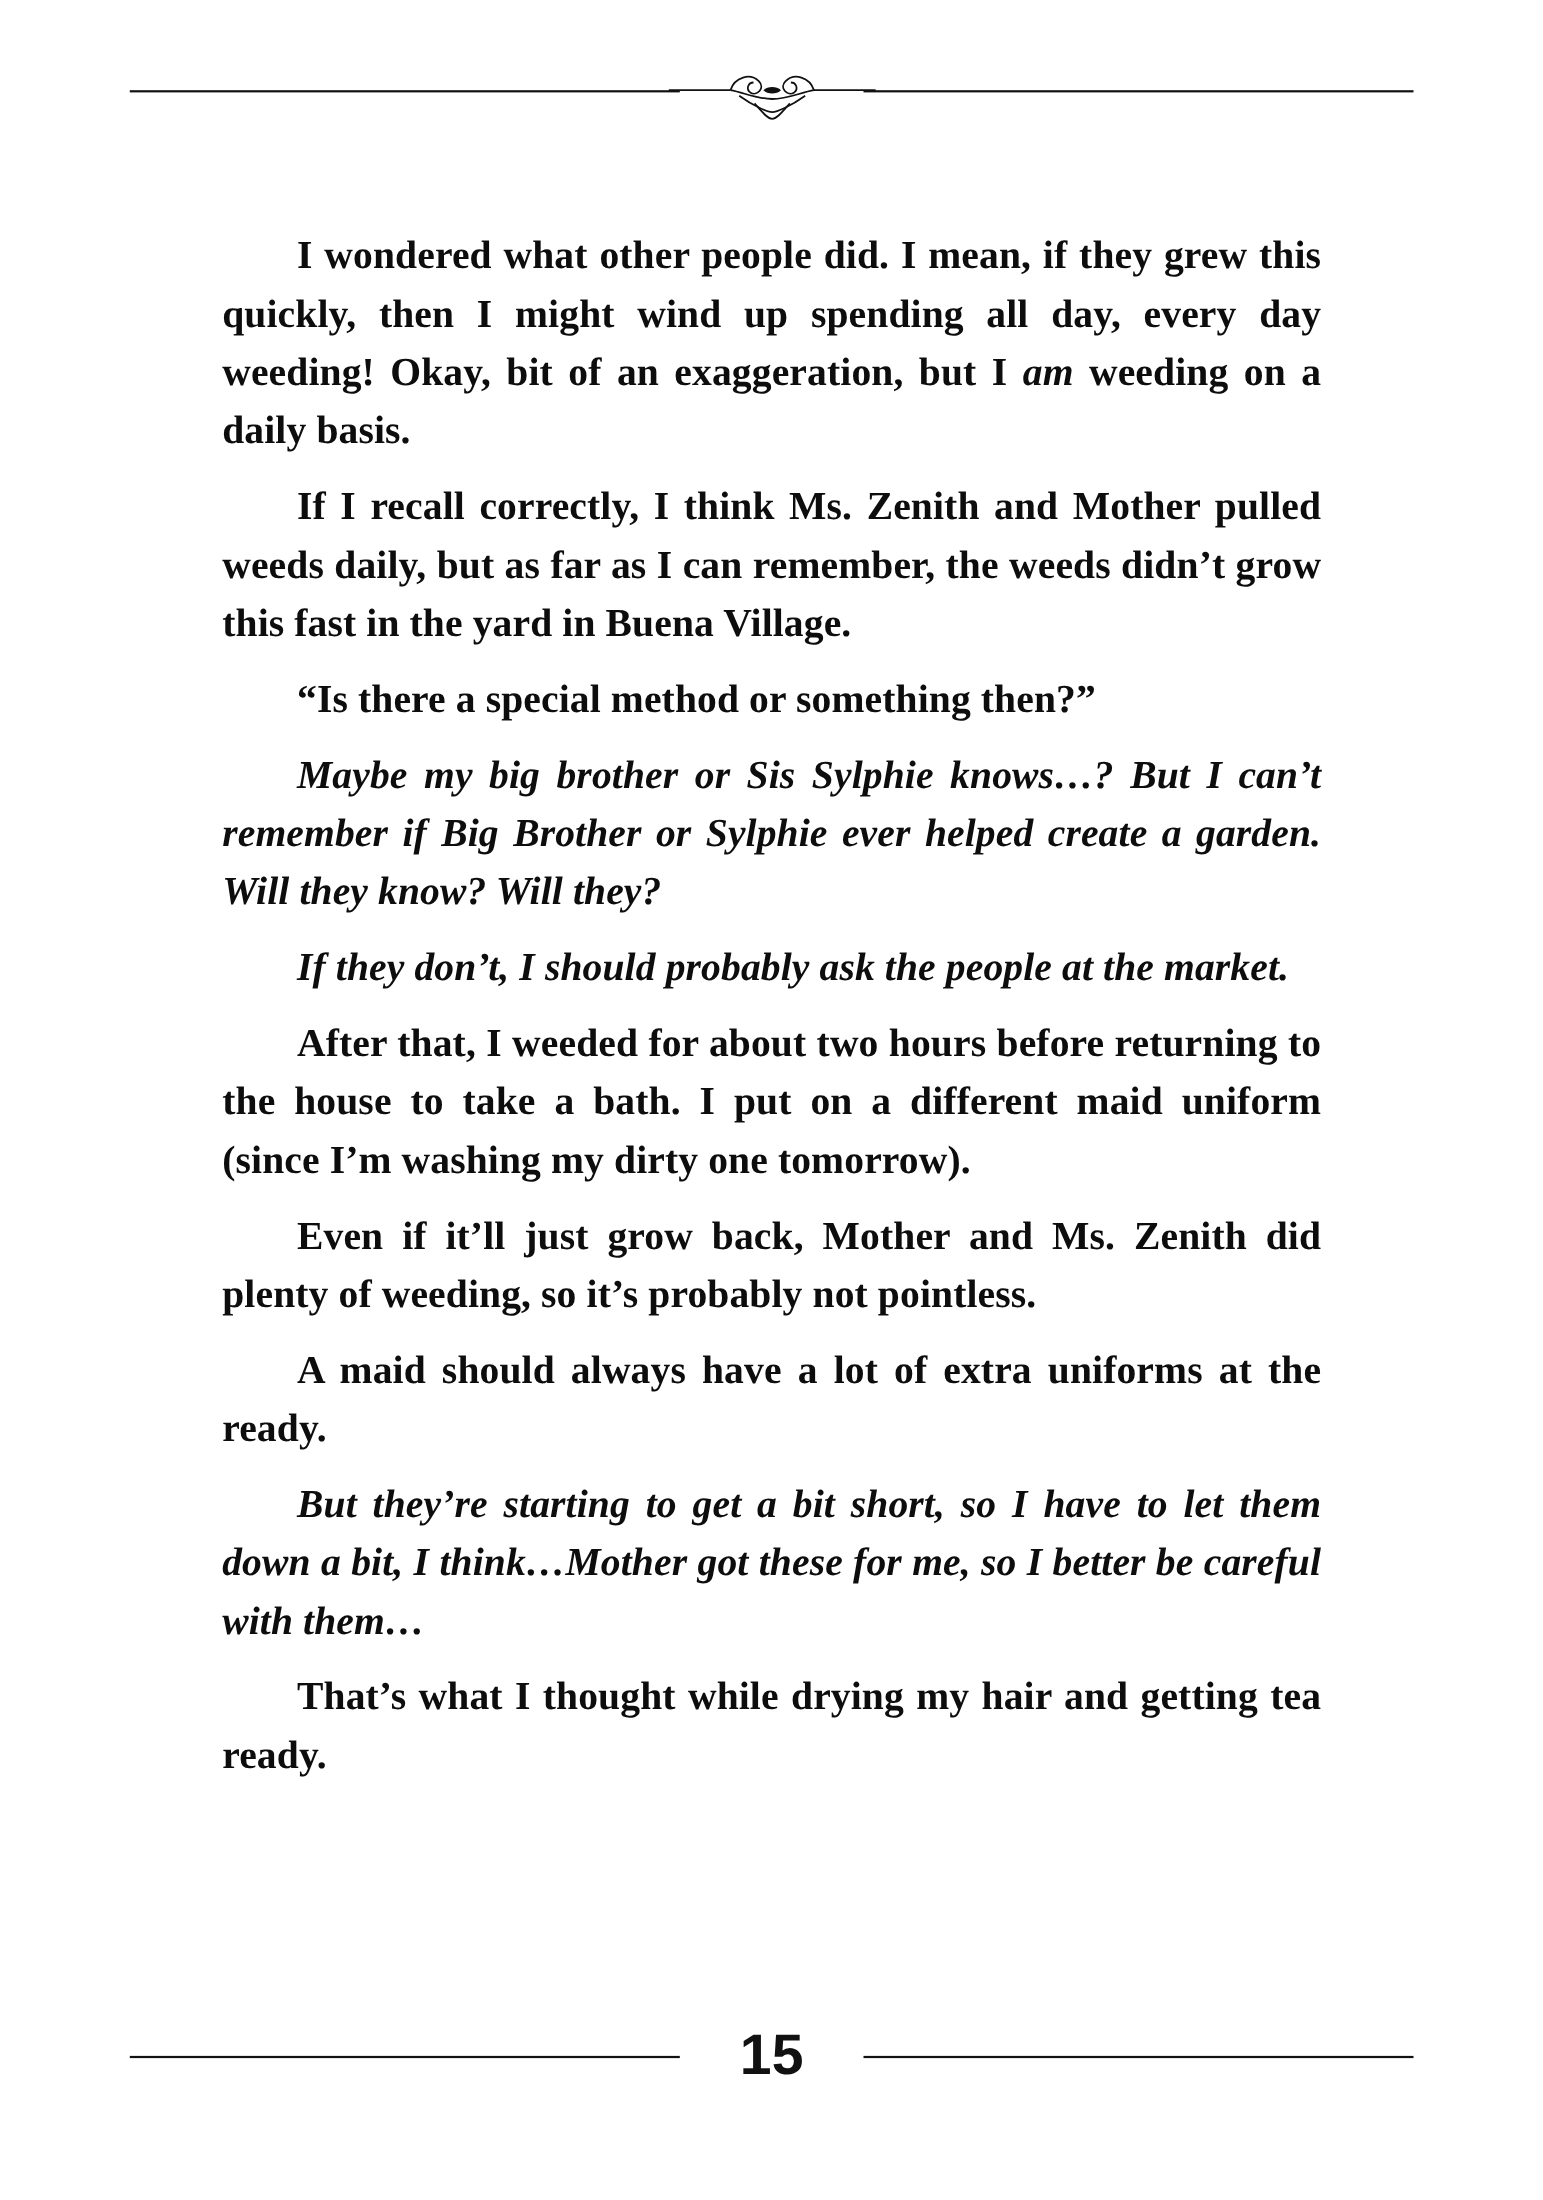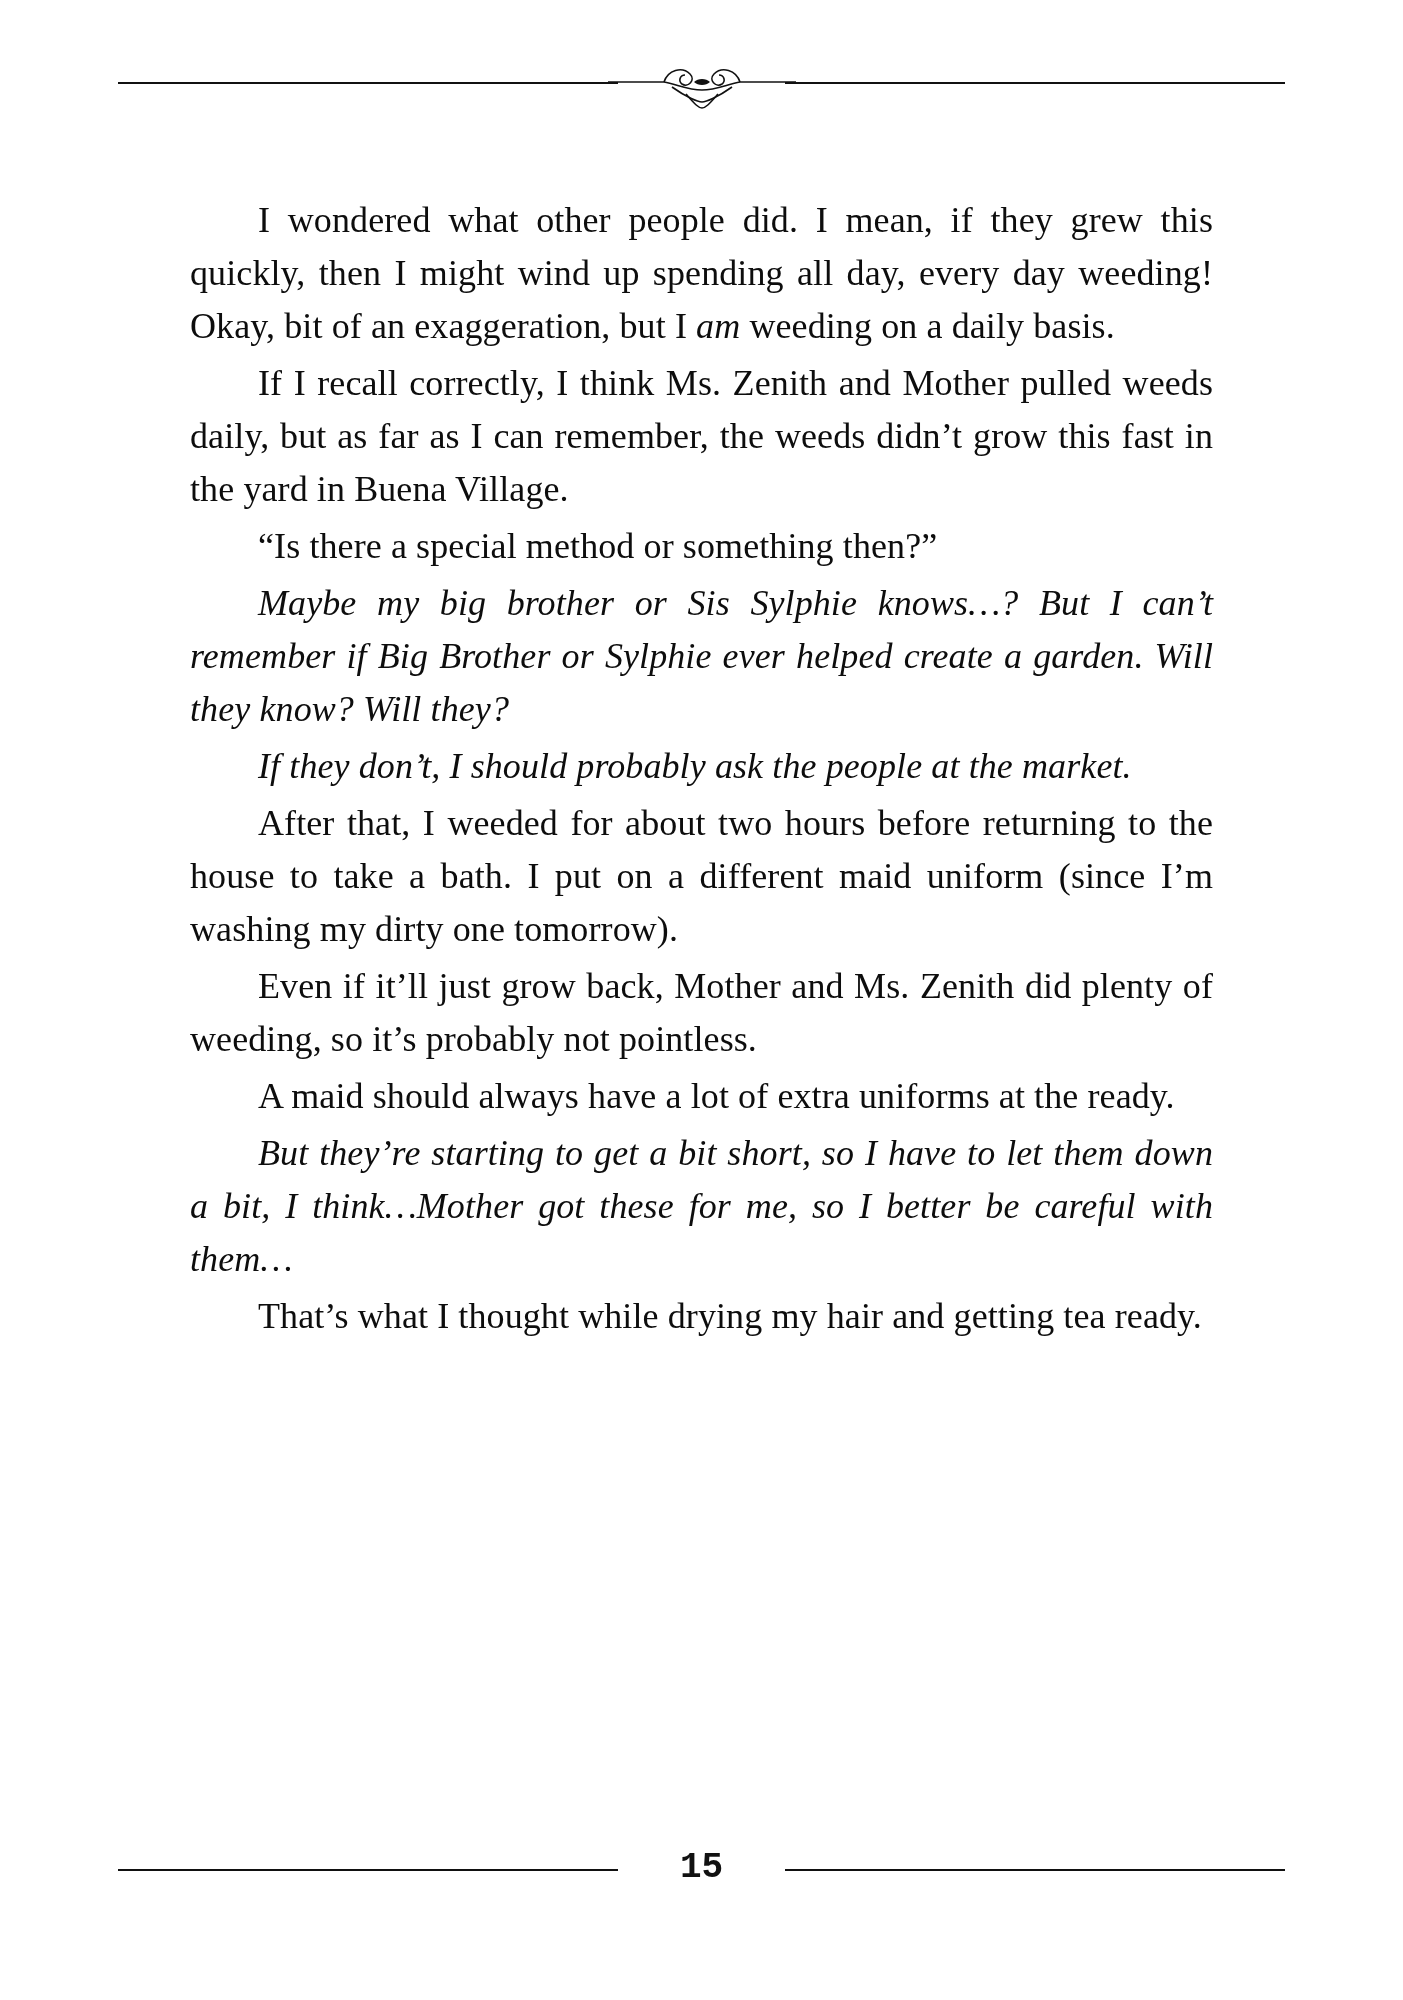--- a/index.html
+++ b/index.html
@@ -44,28 +44,29 @@
   }
 
   
   .content {
     position: absolute;
     left: 186px;
     right: 186px;
     top: 190px;
   }
   p.para {
-    margin: 4px;
+    margin: 16px;
     font-size: 36px;
     line-height: 53px;
     text-align: justify;
     text-indent: 68px;
     hyphens: auto;
     -webkit-hyphens: auto;
     letter-spacing: 0.1px;
+    font-weight: bold;
   }
   p.para.italic {
     font-style: italic;
   }
   p.para em {
     font-style: italic;
   }
 
   
   .footer {
@@ -81,23 +82,23 @@
     height: 0;
     border-top: 2px solid #111;
   }
   .footer .rule.left  { left: 0;  width: 500px; }
   .footer .rule.right { right: 0; width: 500px; }
   .footer .page-number {
     position: absolute;
     left: 50%;
     top: 0;
     transform: translateX(-50%);
-    font-size: 36px;
+    font-size: 52px;
     line-height: 48px;
-    font-family: Liberation Mono, monospace;
+    font-family: Liberation Sans, sans-serif;
     font-weight: 700;
     color: #111;
   }
 </style>
 </head>
 <body>
 
 <div class="page">
 
   <div class="header-ornament">

